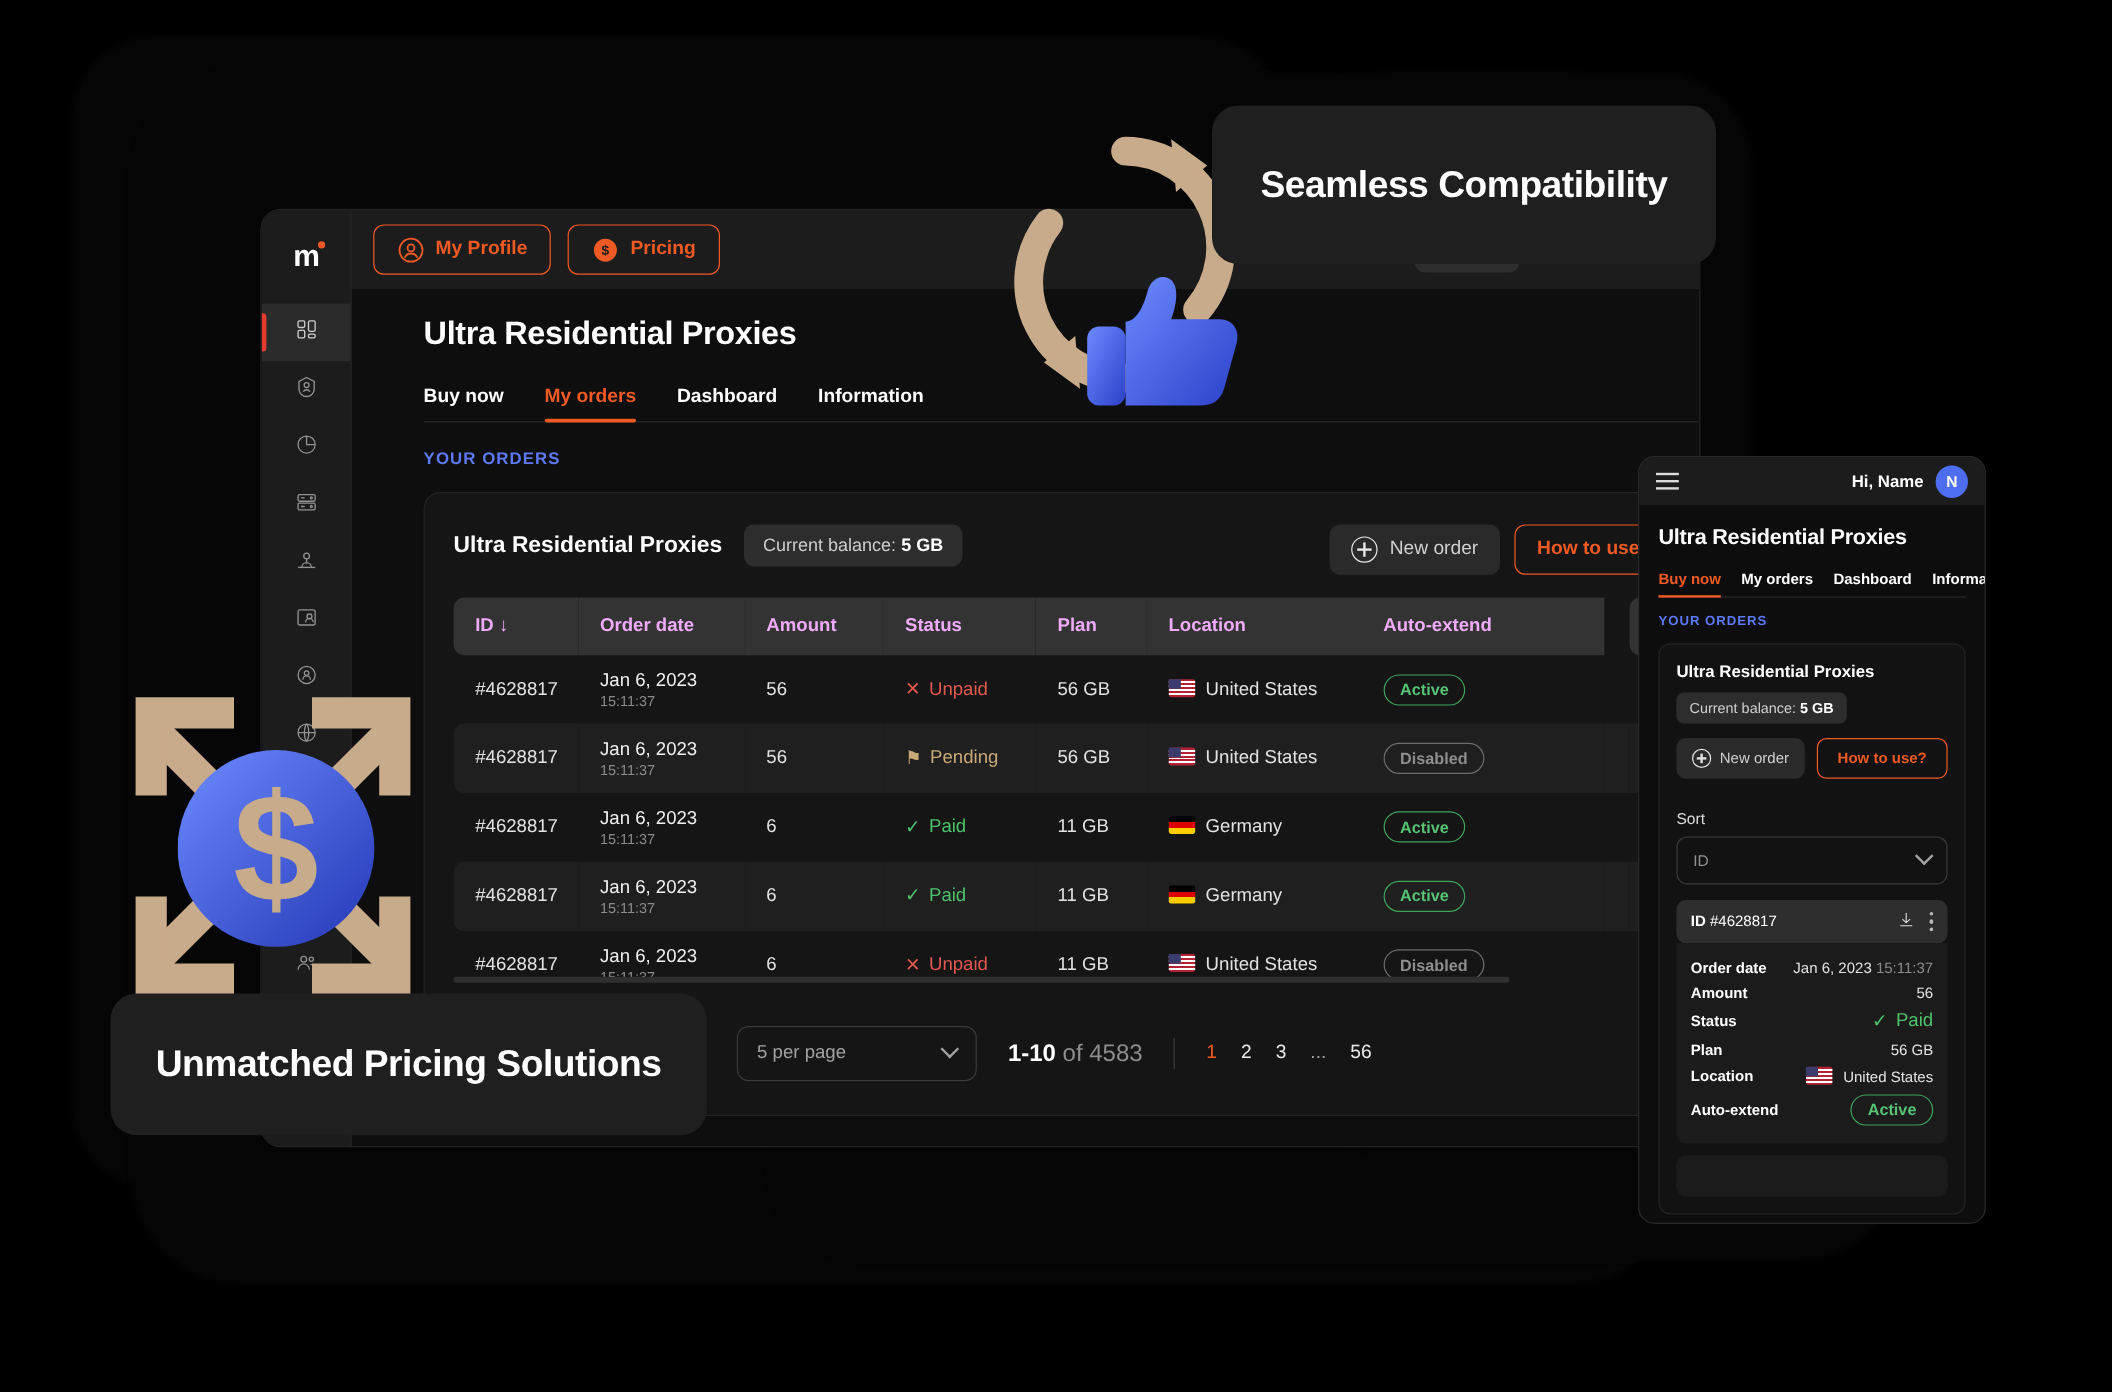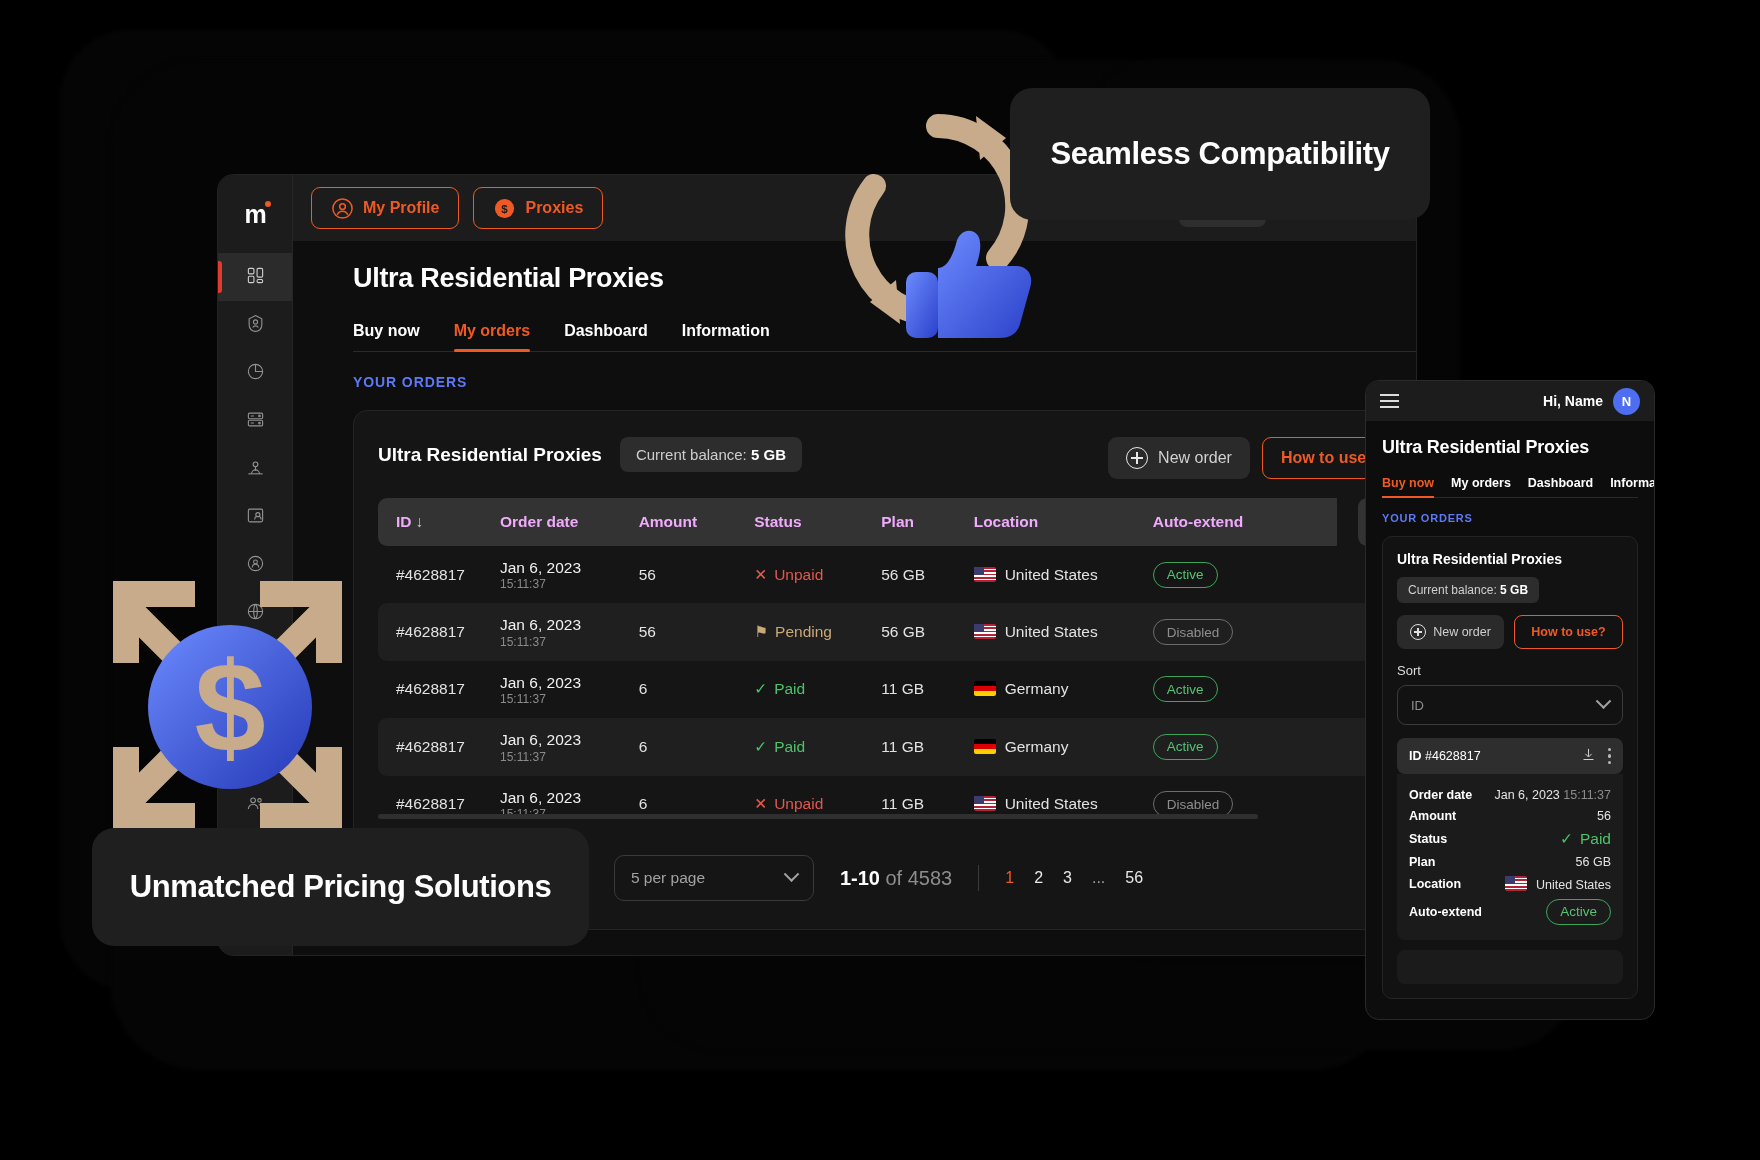--- a/index.html
+++ b/index.html
@@ -108,21 +108,21 @@
   .st.unpaid{ color:#e2584e; }
   .st.paid{ color:#4cc26a; }
   .st.pending{ color:#c9a978; }
   .flag{ display:inline-block; width:22px; height:15px; border-radius:2px; vertical-align:-2px; margin-right:9px; }
   .flag.us{ background:
       linear-gradient(#b22234 0 11%,#fff 11% 22%,#b22234 22% 33%,#fff 33% 44%,#b22234 44% 55%,#fff 55% 66%,#b22234 66% 77%,#fff 77% 88%,#b22234 88% 100%);
       position:relative; }
   .flag.us::after{ content:""; position:absolute; left:0; top:0; width:10px; height:8px; background:#3c3b6e; }
   .flag.de{ background:linear-gradient(#000 0 33%,#dd0000 33% 66%,#ffce00 66% 100%); }
   .pill{ display:inline-flex; align-items:center; justify-content:center; height:26px; padding:0 13px;
-         border-radius:13px; font-size:13.5px; }
+         border-radius:13px; font-size:13.5px;font-weight:bold; }
   .pill.active{ border:1px solid #3ea45c; color:#55c274; }
   .pill.disabled{ border:1px solid #6d6d6d; color:#8e8e8e; }
   .acts{ display:flex; align-items:center; gap:14px; }
   .acts svg{ width:19px; height:19px; stroke:#d5d5d5; fill:none; stroke-width:1.4; }
   .kebab{ display:flex; flex-direction:column; gap:3px; }
   .kebab i{ width:3.5px; height:3.5px; border-radius:50%; background:#b9b9b9; display:block; }
 
   .scrollbar{ position:absolute; left:24px; width:880px; bottom:110px; height:5px; background:#2f2f2f; border-radius:3px; }
   .pagerow{ position:absolute; left:0; right:12px; bottom:28px; display:flex; align-items:center; justify-content:center; gap:26px; }
   .select{
@@ -161,21 +161,21 @@
   .mbal b{ color:#fff; }
   .mbtns{ display:flex; gap:10px; margin-top:12px; }
   .mghost{ flex:1; display:flex; align-items:center; justify-content:center; gap:7px; height:34px; border-radius:8px;
            background:#2a2a2a; color:#cfcfcf; font-size:12.5px; }
   .mghost .plus{ width:16px;height:16px;border:1.4px solid #e0e0e0;border-radius:50%;position:relative;}
   .mghost .plus::before,.mghost .plus::after{content:"";position:absolute;background:#e0e0e0;}
   .mghost .plus::before{left:3px;right:3px;top:6.3px;height:1.4px;}
   .mghost .plus::after{top:3px;bottom:3px;left:6.3px;width:1.4px;}
   .mhow{ flex:1; display:flex; align-items:center; justify-content:center; height:34px; border-radius:8px;
          border:1px solid #ef5a24; color:#ef5a24; font-size:12.5px; font-weight:700;}
-  .msortlbl{ margin-top:14px; font-size:13px; color:#dcdcdc; }
+  .msortlbl{ margin-top:26px; font-size:13px; color:#dcdcdc; }
   .mselect{ margin-top:7px; height:40px; border:1px solid #3a3a3a; border-radius:9px; display:flex;
             align-items:center; justify-content:space-between; padding:0 13px; color:#8f8f8f; font-size:13px; }
   .mrowhead{ margin-top:13px; background:#2e2e2e; border-radius:8px; height:36px; display:flex; align-items:center;
              padding:0 12px; font-size:12.5px; }
   .mrowhead .idlbl{ font-weight:700; }
   .mrowhead .ic{ margin-left:auto; display:flex; align-items:center; gap:12px; }
   .mrowhead svg{ width:15px;height:15px;stroke:#dcdcdc;fill:none;stroke-width:1.5;}
   .mdetail{ background:#1b1b1b; border-radius:0 0 8px 8px; padding:10px 12px 12px 12px; }
   .mline{ display:flex; align-items:center; justify-content:space-between; font-size:12.5px; padding:3.5px 0; }
   .mline .k{ font-weight:700; color:#fff; }
@@ -313,21 +313,21 @@
       </span>
       <span>My Profile</span>
     </button>
     <button class="obtn">
       <span class="ic">
         <svg viewBox="0 0 24 24" fill="#ef5a24" stroke="none">
           <circle cx="12" cy="12" r="10"></circle>
           <text x="12" y="16.5" font-size="12" font-family="Liberation Sans" font-weight="700" fill="#1c1c1c" text-anchor="middle">$</text>
         </svg>
       </span>
-      <span>Proxies</span>
+      <span>Pricing</span>
     </button>
     <div class="balance-chip">
       <span>Your ba</span>
     </div>
   </div>
 
   <div class="content">
     <div class="h1">Ultra Residential Proxies</div>
     <div class="tabs" id="tabs">
         <div class="tab">Buy now</div>

